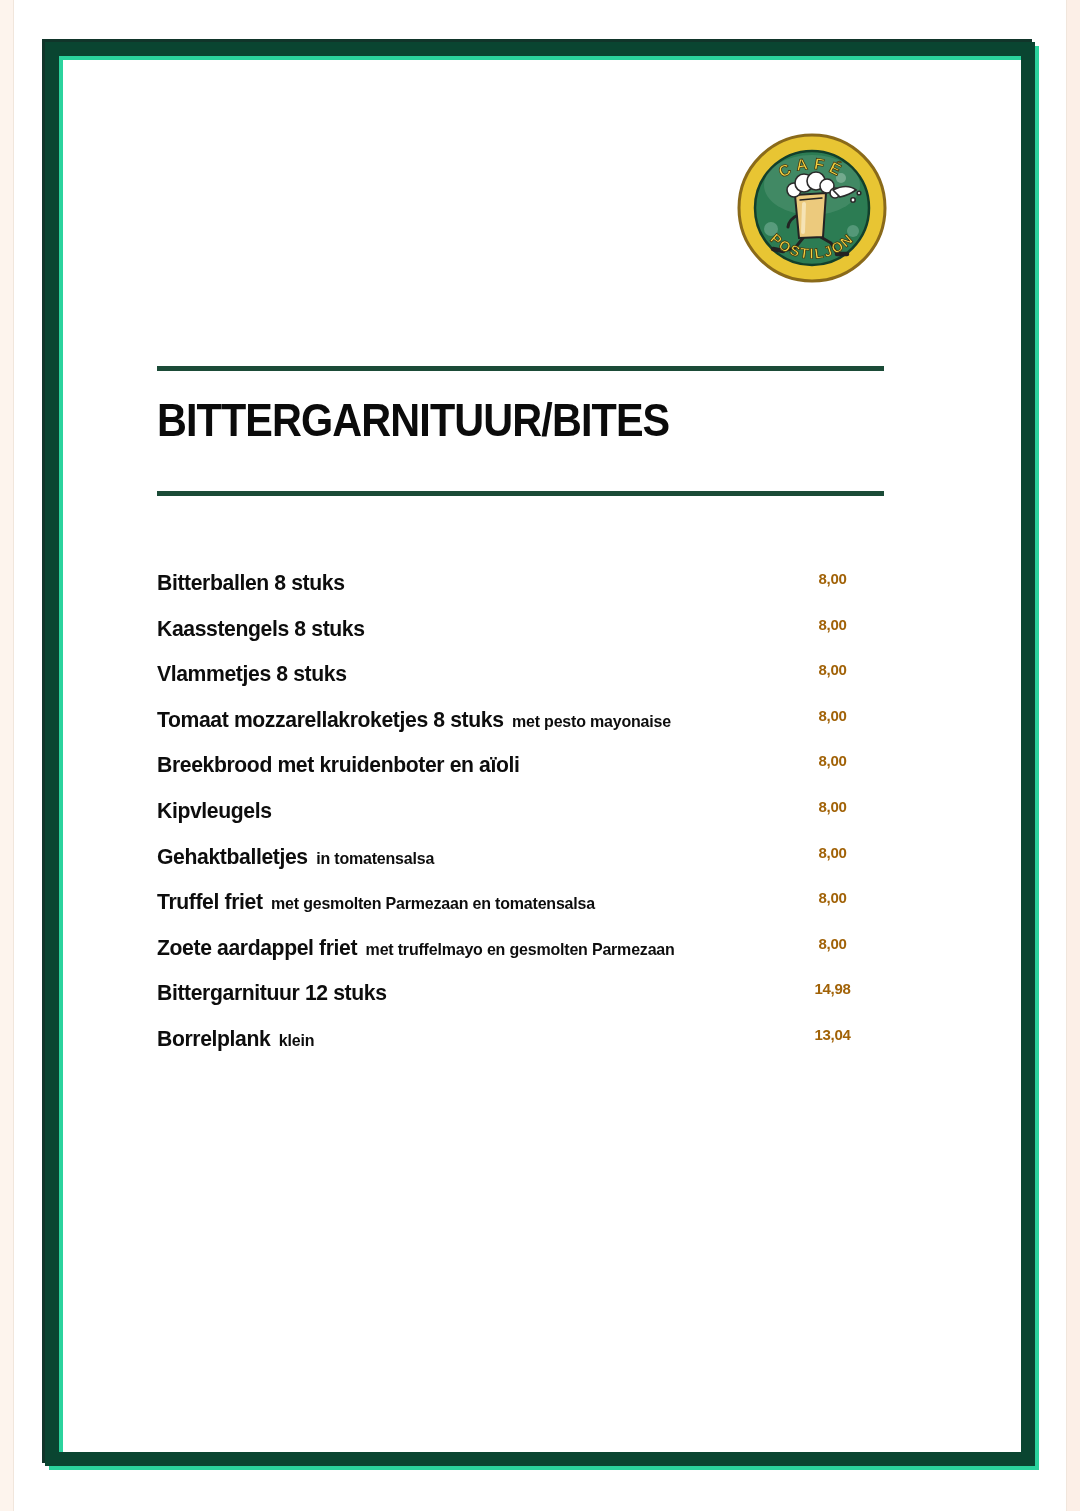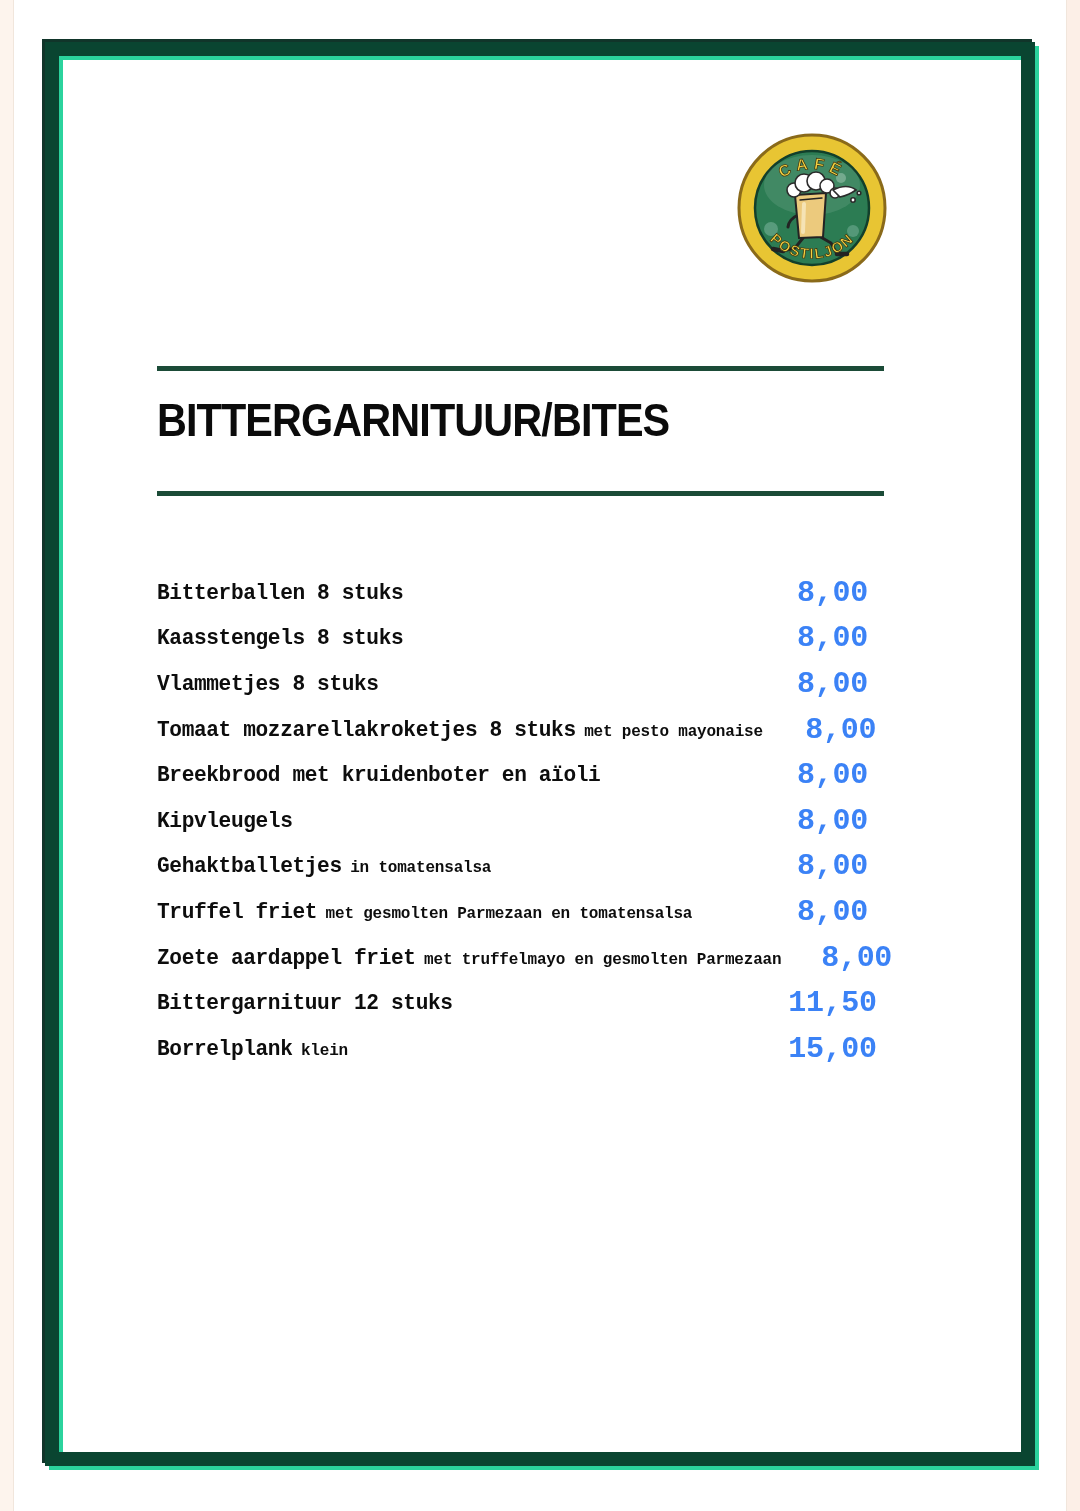--- a/index.html
+++ b/index.html
@@ -34,36 +34,36 @@
     position:absolute;left:157px;top:396px;margin:0;
     font-size:47px;line-height:1;font-weight:bold;color:#0b0b0b;
     letter-spacing:-1px;white-space:nowrap;
     transform:scaleX(0.88);transform-origin:left top;
   }
 
   .menu{
     position:absolute;left:157px;top:570px;width:723px;
   }
   .menu-row{
-    display:flex;align-items:center;height:45.6px;font-family:Liberation Mono, monospace;
+    display:flex;align-items:flex-start;height:45.6px;
   }
   .item-text{
     flex:1;white-space:nowrap;overflow:visible;
     transform:scaleX(0.94);transform-origin:left bottom;
     color:#0d0d0d;
   }
   .item-name{
     font-size:22.5px;font-weight:bold;letter-spacing:-0.4px;
   }
   .item-desc{
     font-size:17px;font-weight:bold;letter-spacing:-0.2px;margin-left:9px;
   }
   .item-price{
-    width:95px;text-align:center;font-size:30px;font-weight:bold;
-    color:#3b82f6;letter-spacing:-0.3px;
+    width:95px;text-align:center;font-size:15px;font-weight:bold;
+    color:#a16207;letter-spacing:-0.3px;
   }
 </style>
 </head>
 <body>
 
 <div class="scan-edge left"></div>
 <div class="scan-edge right"></div>
 
 <div class="frame"></div>
 
@@ -181,23 +181,23 @@
         <span class="item-name">Zoete aardappel friet</span><span class="item-desc">met truffelmayo en gesmolten Parmezaan</span>
       </div>
       <div class="item-price">8,00</div>
     </div>
 
 
     <div class="menu-row">
       <div class="item-text">
         <span class="item-name">Bittergarnituur 12 stuks</span>
       </div>
-      <div class="item-price">11,50</div>
+      <div class="item-price">14,98</div>
     </div>
 
     <div class="menu-row">
       <div class="item-text">
         <span class="item-name">Borrelplank</span><span class="item-desc">klein</span>
       </div>
-      <div class="item-price">15,00</div>
+      <div class="item-price">13,04</div>
     </div>
 
   </div>
 
 </body></html>

